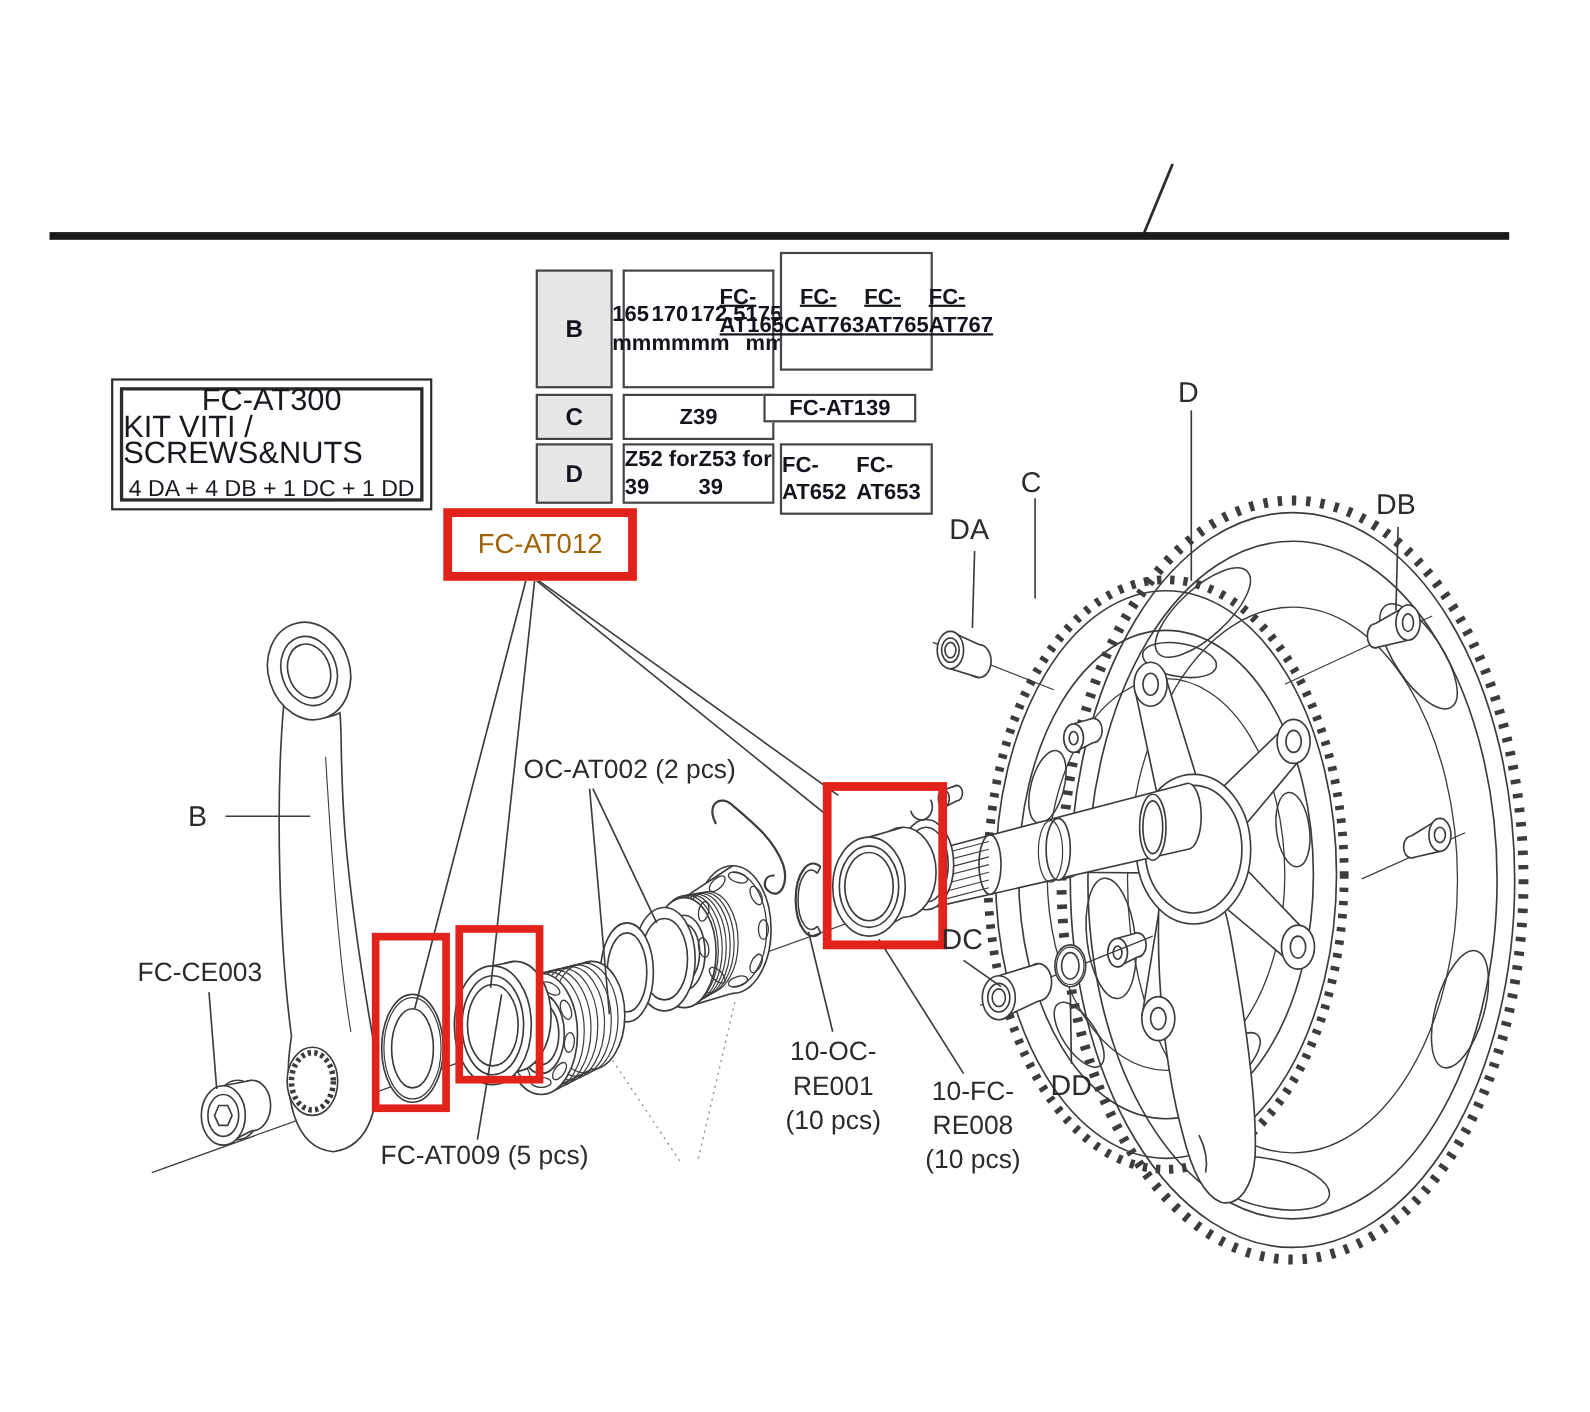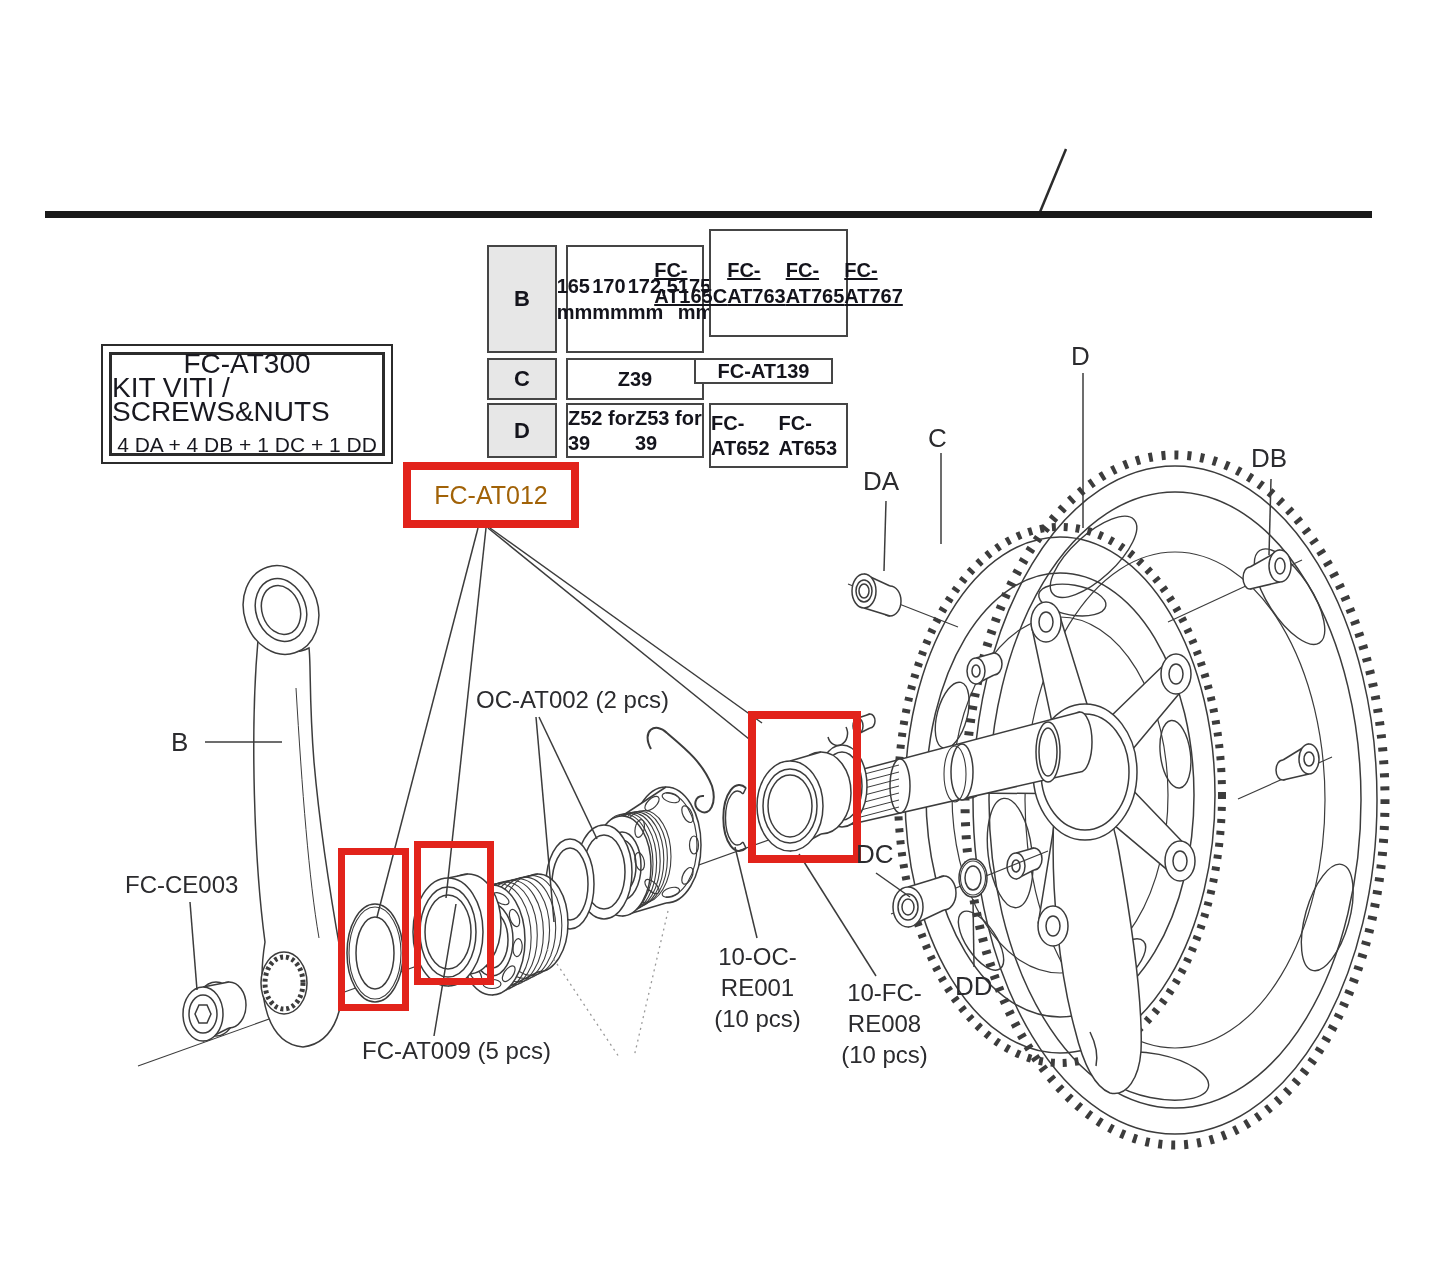--- a/index.html
+++ b/index.html
@@ -298,21 +298,21 @@
   <div class="codebox">
     <span>FC-AT012</span>
   </div>
 
   <div class="redbox" style="left:338px;top:848px;width:71px;height:163px;"></div>
   <div class="redbox" style="left:414px;top:841px;width:80px;height:144px;"></div>
   <div class="redbox" style="left:748px;top:711px;width:113px;height:152px;border-width:8px;"></div>
 
   <div class="lbl big" style="left:171px;top:727px;">B</div>
   <div class="lbl" style="left:125px;top:871px;">FC-CE003</div>
-  <div class="lbl" style="left:346px;top:1037px;margin-left:16px;">FC-AT009 (5 pcs)</div>
+  <div class="lbl" style="left:346px;top:1037px;">FC-AT009 (5 pcs)</div>
   <div class="lbl" style="left:476px;top:686px;">OC-AT002 (2 pcs)</div>
   <div class="lbl center" style="left:685px;top:941px;width:145px;line-height:31px;">
     <div>10-OC-RE001</div>
     <div>(10 pcs)</div>
   </div>
   <div class="lbl center" style="left:812px;top:977px;width:145px;line-height:31px;">
     <div>10-FC-RE008</div>
     <div>(10 pcs)</div>
   </div>
   <div class="lbl big" style="left:863px;top:466px;">DA</div>

